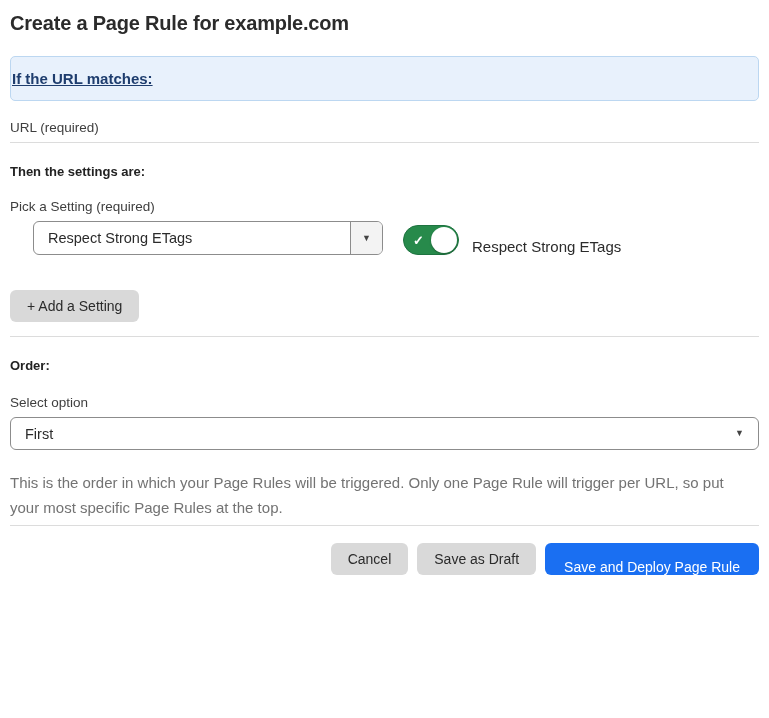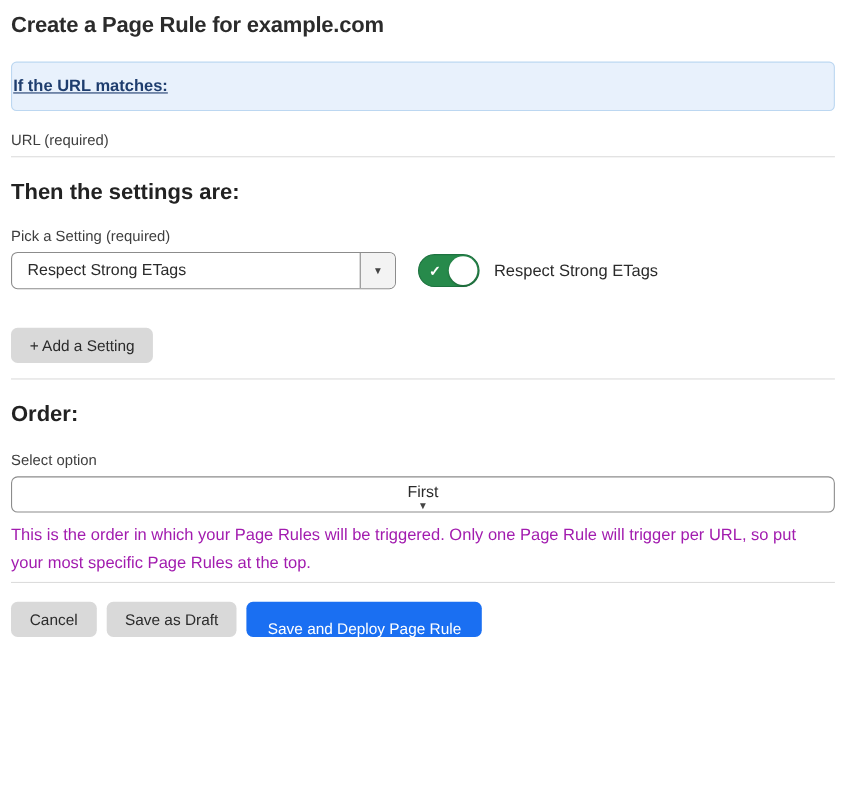--- a/index.html
+++ b/index.html
@@ -43,26 +43,26 @@
     background: var(--url_input_bg, #e4ecfa);
     border: 1px solid #9ba6ba; border-radius: 6px;
     padding: 0 12px; font-size: 14px; color: #222;
     font-family: "Liberation Sans", sans-serif;
     margin-bottom: 35px; outline: none;
   }
 
   .divider { border: none; border-top: 1px solid #dcdcdc; margin: 0; }
 
   .section-heading {
-    font-size: 20px; font-weight: 700; color: #222;
+    font-size: 13px; font-weight: 700; color: #222;
     margin: 21px 0 20px 0;
   }
   .section-heading.order { margin: 21px 0 22px 0; }
 
-  .settings-row { display: flex; align-items: center; margin-bottom: 35px; }
+  .settings-row { display: flex; align-items: flex-end; margin-bottom: 35px; margin-left: 23px; }
 
   .select-box {
     display: flex; align-items: stretch; width: 350px; height: 34px;
     border: 1px solid #8c8c8c; border-radius: 6px;
     background: #fff; overflow: hidden; cursor: pointer;
   }
   .select-value {
     flex: 1; display: flex; align-items: center;
     padding: 0 14px; font-size: 14.5px; color: #2b2b2b; white-space: nowrap;
   }
@@ -93,35 +93,35 @@
     font-family: "Liberation Sans", sans-serif;
     font-size: 14px; height: 32px; border: none; border-radius: 6px;
     padding: 0 17px; cursor: pointer; white-space: nowrap;
   }
   .btn-gray { background: #d9d9d9; color: #2b2b2b; }
   .btn-blue { background: var(--accent_blue, #1a6ff2); color: #ffffff; padding: 16px 19px; }
 
   .add-setting-wrap { margin-bottom: 14px; }
 
   .select-full {
-    display: flex; align-items: center; justify-content: flex-end;
+    display: flex; align-items: center; justify-content: space-between;
     width: 100%; height: 33px;
     border: 1px solid #8c8c8c; border-radius: 6px; background: #fff;
     padding: 0 14px; font-size: 14.5px; color: #2b2b2b;
-    margin-bottom: 8px; cursor: pointer; flex-direction: column;
+    margin-bottom: 20px; cursor: pointer;
   }
 
   .help-text {
-    font-size: 15px; line-height: 25px; color: #a21caf; margin: 0;
+    font-size: 15px; line-height: 25px; color: #737373; margin: 0;
     max-width: 740px;
   }
 
   .divider-bottom { margin-top: 5px; }
 
-  .footer-buttons { display: flex; gap: 9px; margin-top: 17px; }
+  .footer-buttons { display: flex; gap: 9px; margin-top: 17px; justify-content: flex-end; }
 </style>
 </head>
 <body>
 
 <div class="page">
 
   <h1 class="page-title">Create a Page Rule for example.com</h1>
 
   <div class="info-box">
     <div class="info-heading">If the URL matches:</div>

